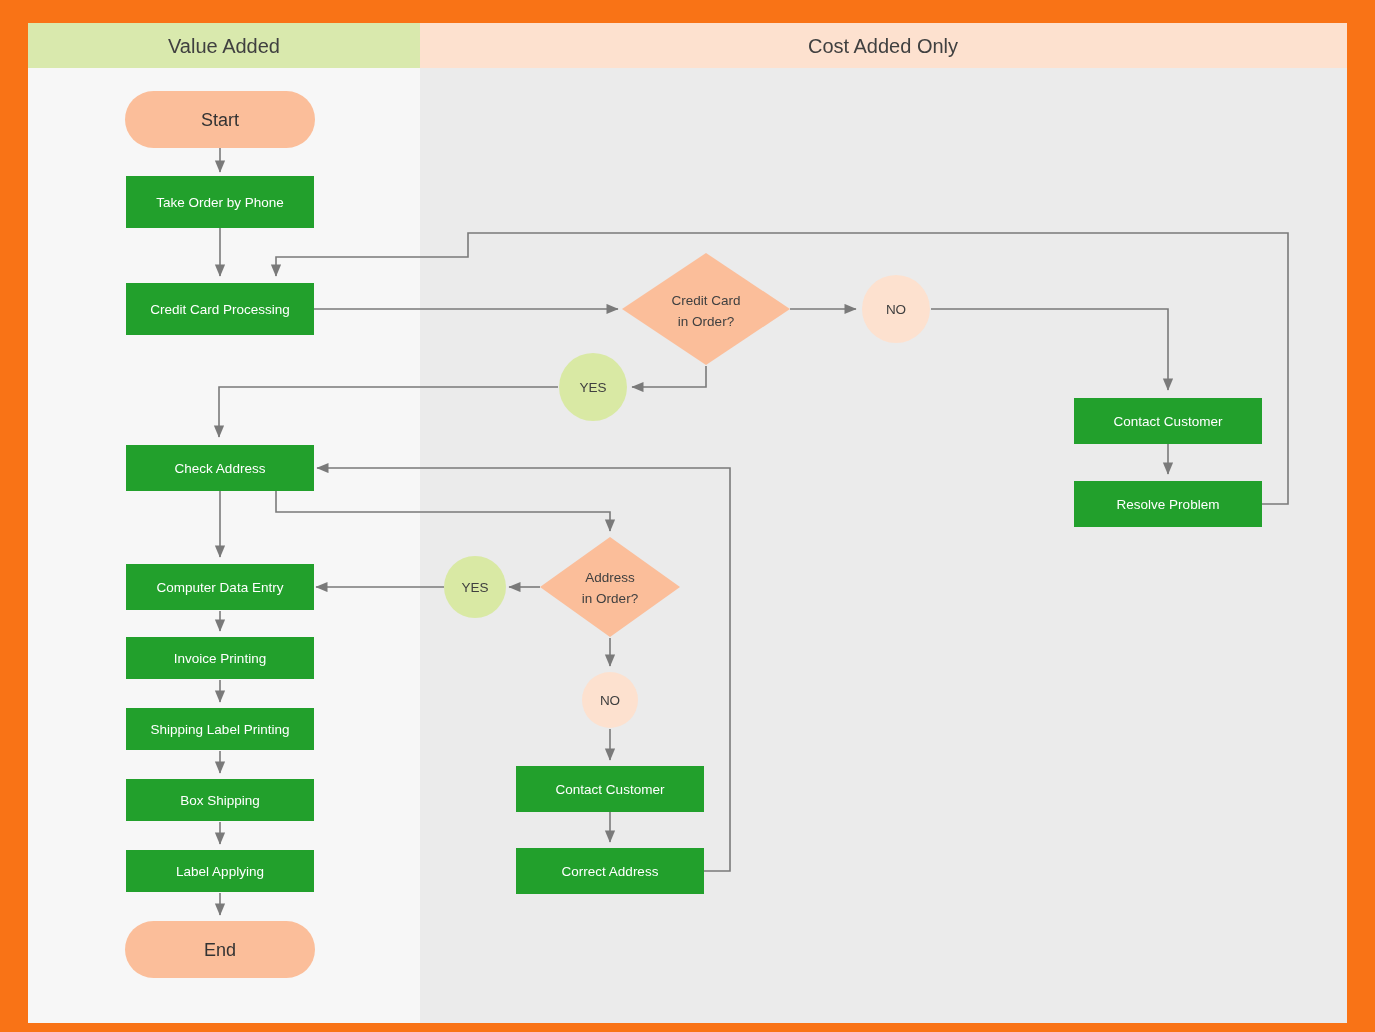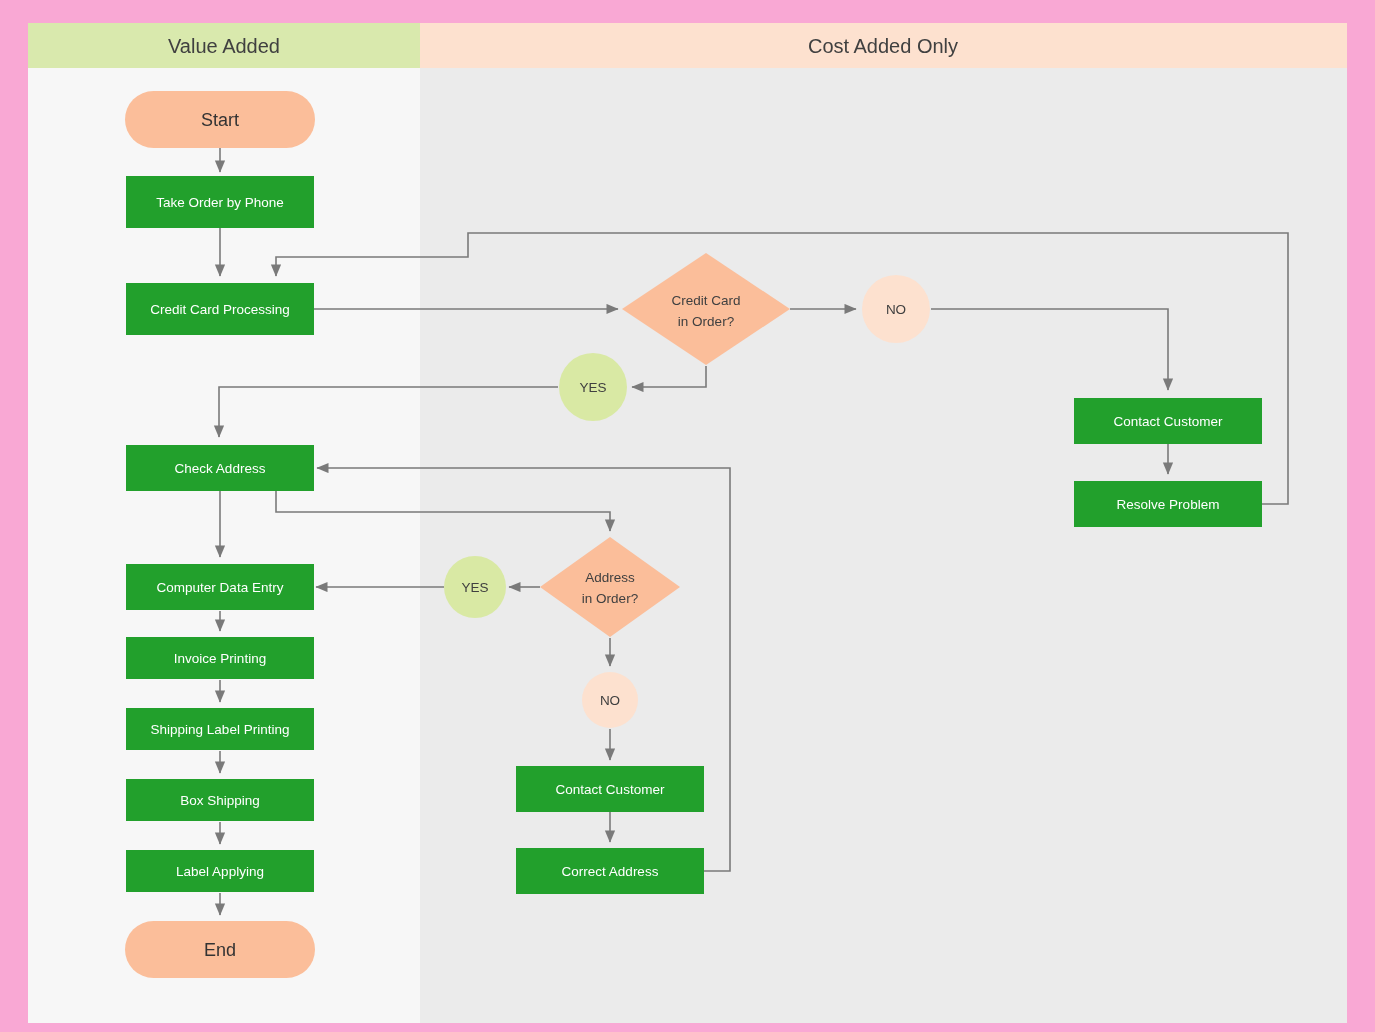--- a/index.html
+++ b/index.html
@@ -10,21 +10,21 @@
   body {
     width: 1375px;
     height: 1032px;
     font-family: "Liberation Sans", sans-serif;
     overflow: hidden;
   }
   #diagram-root {
     position: relative;
     width: 1375px;
     height: 1032px;
-    background: #f9a8d4;
+    background: #f97316;
   }
   svg#flow {
     display: block;
     width: 1375px;
     height: 1032px;
   }
   .lane-header-text {
     font-size: 20px;
     fill: #404040;
     font-family: "Liberation Sans", sans-serif;

